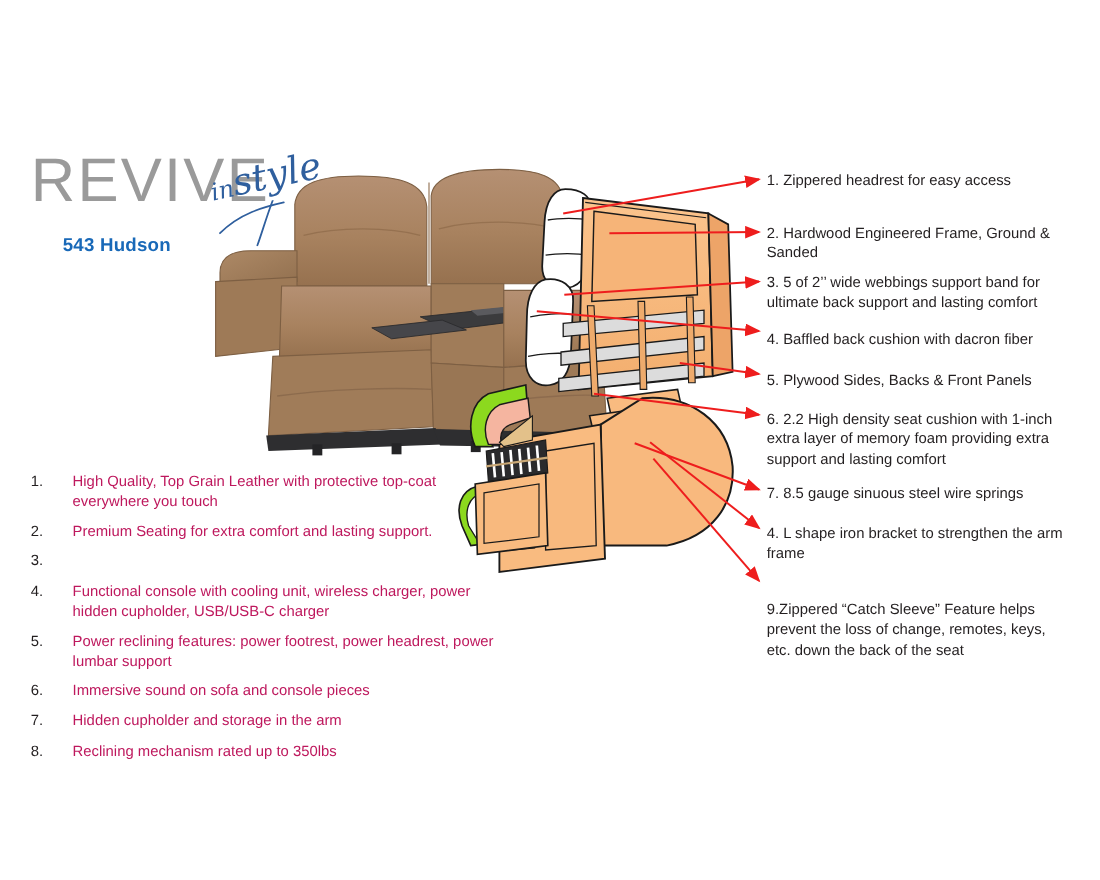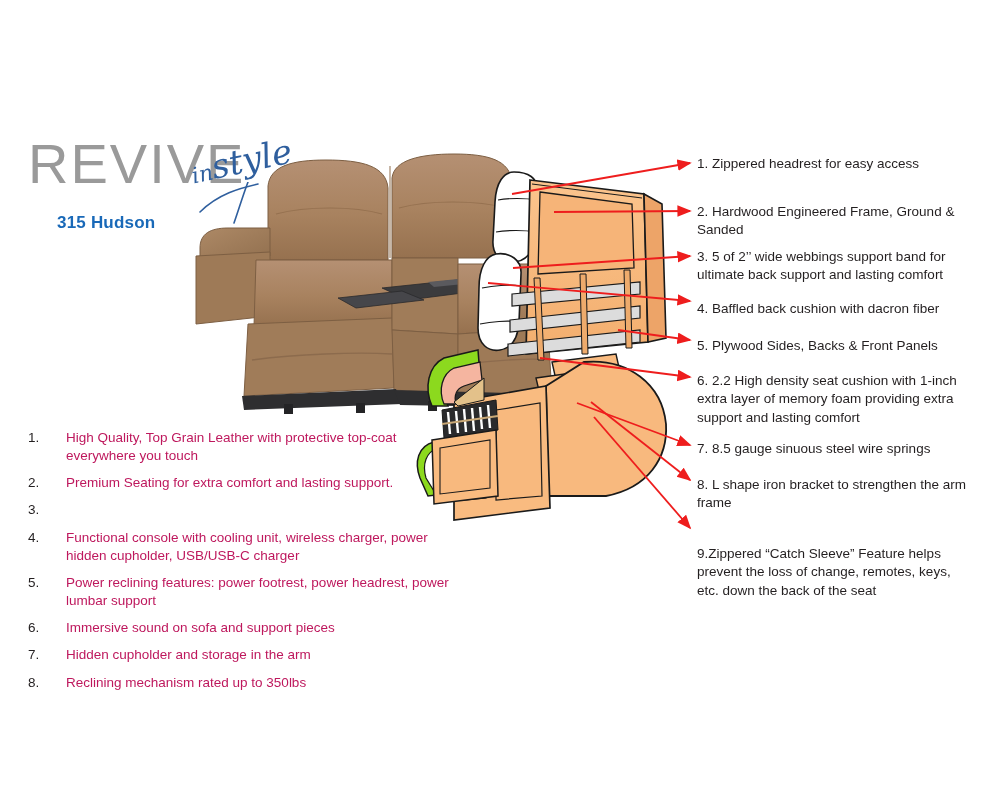--- a/index.html
+++ b/index.html
@@ -70,21 +70,21 @@
   <div class="logo-block">
     <div class="logo-word">REVIVE</div>
     <div class="logo-script">
       <span class="s-in">in</span><span>style</span>
     </div>
     <svg class="logo-swash" viewBox="0 0 92 42">
       <path d="M4 30 C 22 12, 44 6, 62 2" stroke="#2f5f9e" stroke-width="1.6" fill="none" stroke-linecap="round"></path>
       <path d="M52 0 C 46 16, 42 30, 38 41" stroke="#2f5f9e" stroke-width="1.6" fill="none" stroke-linecap="round"></path>
     </svg>
   </div>
-  <div class="model-name">315 Hudson</div>
+  <div class="model-name">543 Hudson</div>
 
   <div class="diagram">
     <svg class="d" width="470" height="300" viewBox="0 0 470 300">
 
       <defs>
         <linearGradient id="lth" x1="0" y1="0" x2="0" y2="1">
           <stop offset="0%" stop-color="#b59073"></stop>
           <stop offset="55%" stop-color="#a8825f"></stop>
           <stop offset="100%" stop-color="#96714f"></stop>
         </linearGradient>
@@ -246,37 +246,37 @@
     <div class="ll-row">
       <div class="ll-num">4.</div>
       <div class="ll-txt">Functional console with cooling unit, wireless charger, power hidden cupholder, USB/USB-C charger</div>
     </div>
     <div class="ll-row">
       <div class="ll-num">5.</div>
       <div class="ll-txt">Power reclining features: power footrest, power headrest, power lumbar support</div>
     </div>
     <div class="ll-row">
       <div class="ll-num">6.</div>
-      <div class="ll-txt">Immersive sound on sofa and support pieces</div>
+      <div class="ll-txt">Immersive sound on sofa and console pieces</div>
     </div>
     <div class="ll-row">
       <div class="ll-num">7.</div>
       <div class="ll-txt">Hidden cupholder and storage in the arm</div>
     </div>
     <div class="ll-row">
       <div class="ll-num">8.</div>
       <div class="ll-txt">Reclining mechanism rated up to 350lbs</div>
     </div>
   </div>
 
   <div class="right-list">
     <div class="rl-item" style="top:0px">1. Zippered headrest for easy access</div>
     <div class="rl-item" style="top:48px">2. Hardwood Engineered Frame, Ground &amp; Sanded</div>
     <div class="rl-item" style="top:93px">3. 5 of 2’’ wide webbings support band for ultimate back support and lasting comfort</div>
     <div class="rl-item" style="top:145px">4. Baffled back cushion with dacron fiber</div>
     <div class="rl-item" style="top:182px">5. Plywood Sides, Backs &amp; Front Panels</div>
     <div class="rl-item" style="top:217px">6. 2.2 High density seat cushion with 1-inch extra layer of memory foam providing extra support and lasting comfort</div>
     <div class="rl-item" style="top:285px">7. 8.5 gauge sinuous steel wire springs</div>
-    <div class="rl-item" style="top:321px">8. L shape iron bracket to strengthen the arm frame</div>
+    <div class="rl-item" style="top:321px">4. L shape iron bracket to strengthen the arm frame</div>
     <div class="rl-item" style="top:390px">9.Zippered “Catch Sleeve” Feature helps prevent the loss of change, remotes, keys, etc. down the back of the seat</div>
   </div>
 
 </div>
 
 </body></html>

